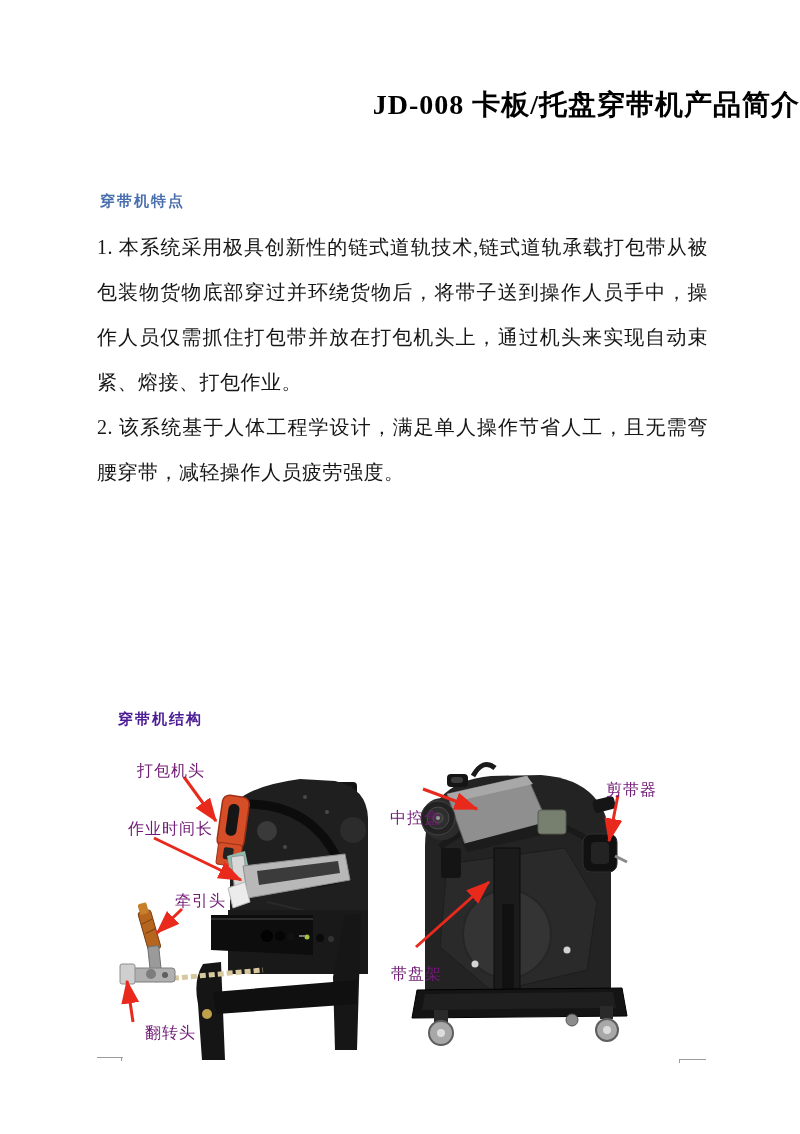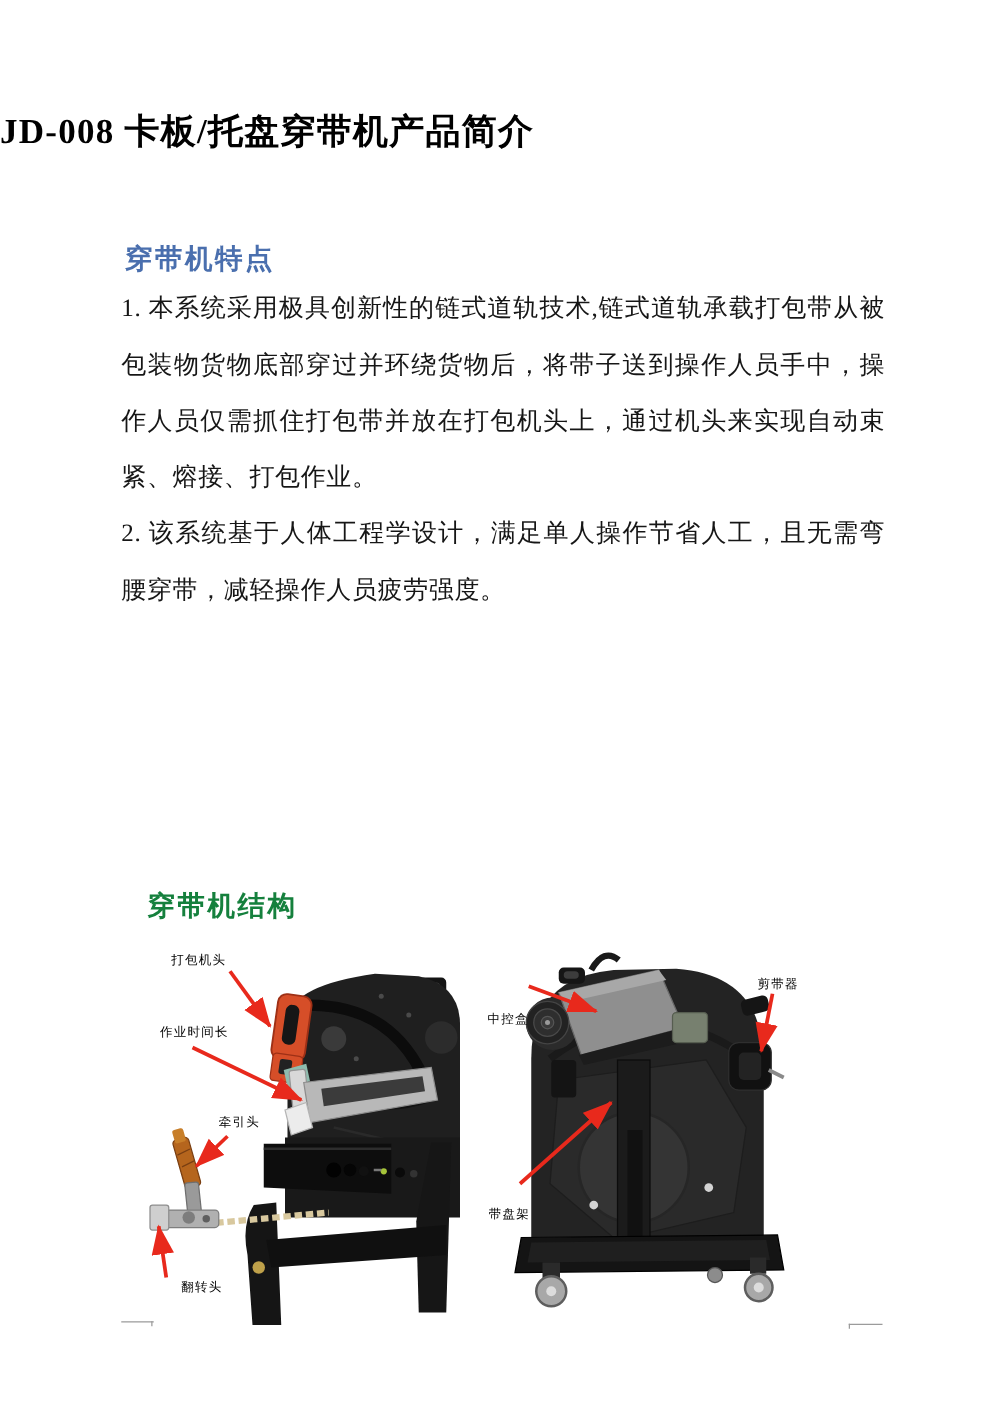--- a/index.html
+++ b/index.html
@@ -1,57 +1,57 @@
 <!DOCTYPE html>
 <html><head>
 <meta charset="utf-8">
 <style>
   html,body{margin:0;padding:0;}
   body{
     width:800px;height:1134px;position:relative;background:#ffffff;
     font-family:"Liberation Serif","DejaVu Serif",serif;overflow:hidden;
   }
   .doc-title{
-    position:absolute;left:0;top:86px;width:800px;text-align:left;
+    position:absolute;left:0;top:86px;width:800px;text-align:right;
     font-size:28px;font-weight:600;color:#000;letter-spacing:1px;
   }
   .sec-heading{
-    position:absolute;font-size:22px;font-weight:600;letter-spacing:2px;
+    position:absolute;font-size:15px;font-weight:600;letter-spacing:2px;
   }
   #heading-features{left:100px;top:192px;}
   #heading-structure{left:118px;top:710px;}
   .body-text{
     position:absolute;left:97px;top:225px;width:611px;
     font-size:20px;line-height:45px;color:#161616;
   }
   .body-text p{
     margin:0;text-align:justify;text-align-last:left;letter-spacing:0.5px;
   }
   .part-label{
-    position:absolute;font-size:10px;color:#000000;letter-spacing:1px;
+    position:absolute;font-size:16px;color:#701a75;letter-spacing:1px;
     font-family:"Liberation Sans","DejaVu Sans",sans-serif;white-space:nowrap;text-align:center;
   }
   #figure-svg{position:absolute;left:95px;top:752px;}
   .resize-handle{position:absolute;}
   .resize-handle .hline{height:1px;background:#9b9b9b;}
   .resize-handle .tick{width:1px;height:4px;background:#9b9b9b;position:absolute;top:0;}
 </style>
 </head>
 <body>
 
 <div class="doc-title">JD-008 卡板/托盘穿带机产品简介</div>
 
 <div class="sec-heading" id="heading-features" style="color:#4a6fae">穿带机特点</div>
 
 <div class="body-text">
   <p>1. 本系统采用极具创新性的链式道轨技术,链式道轨承载打包带从被包装物货物底部穿过并环绕货物后，将带子送到操作人员手中，操作人员仅需抓住打包带并放在打包机头上，通过机头来实现自动束紧、熔接、打包作业。</p>
   <p>2. 该系统基于人体工程学设计，满足单人操作节省人工，且无需弯腰穿带，减轻操作人员疲劳强度。</p>
 </div>
 
-<div class="sec-heading" id="heading-structure" style="color:#15803d">穿带机结构</div>
+<div class="sec-heading" id="heading-structure" style="color:#4c1d95">穿带机结构</div>
 
 <svg id="figure-svg" width="620" height="318" viewBox="0 0 620 318">
   <defs>
     <marker id="ah" markerWidth="9" markerHeight="8" refX="7.5" refY="3" orient="auto">
       <path d="M0,0 L8,3 L0,6 Z" fill="#e8291c"></path>
     </marker>
   </defs>
 
   <g>
 

